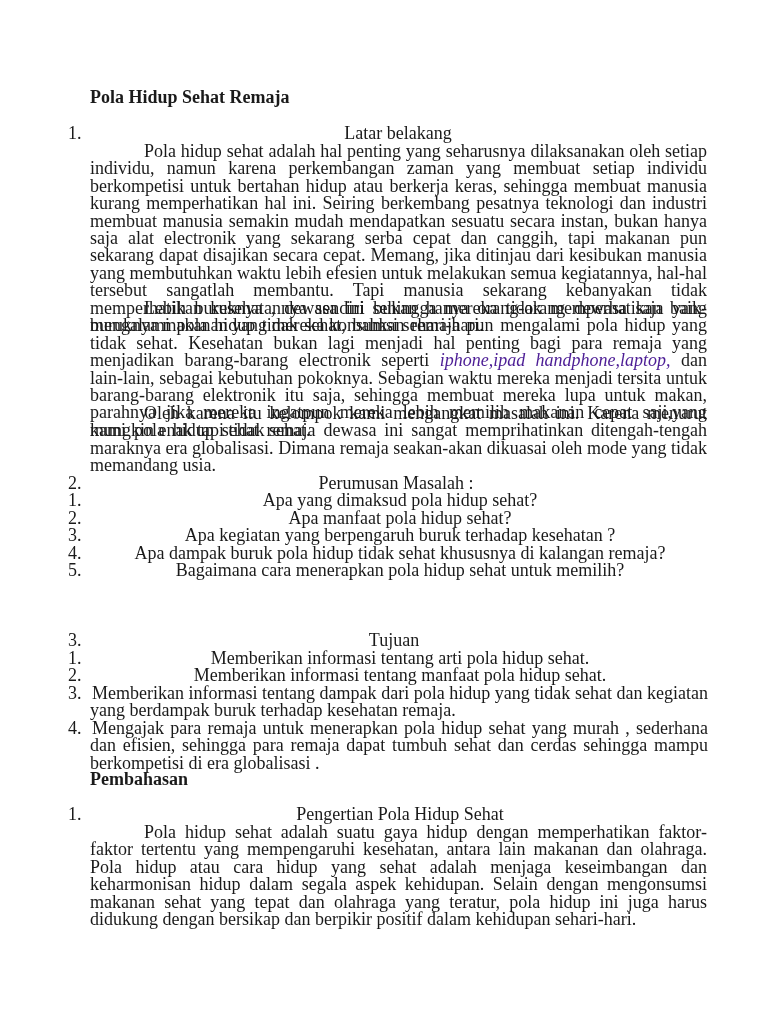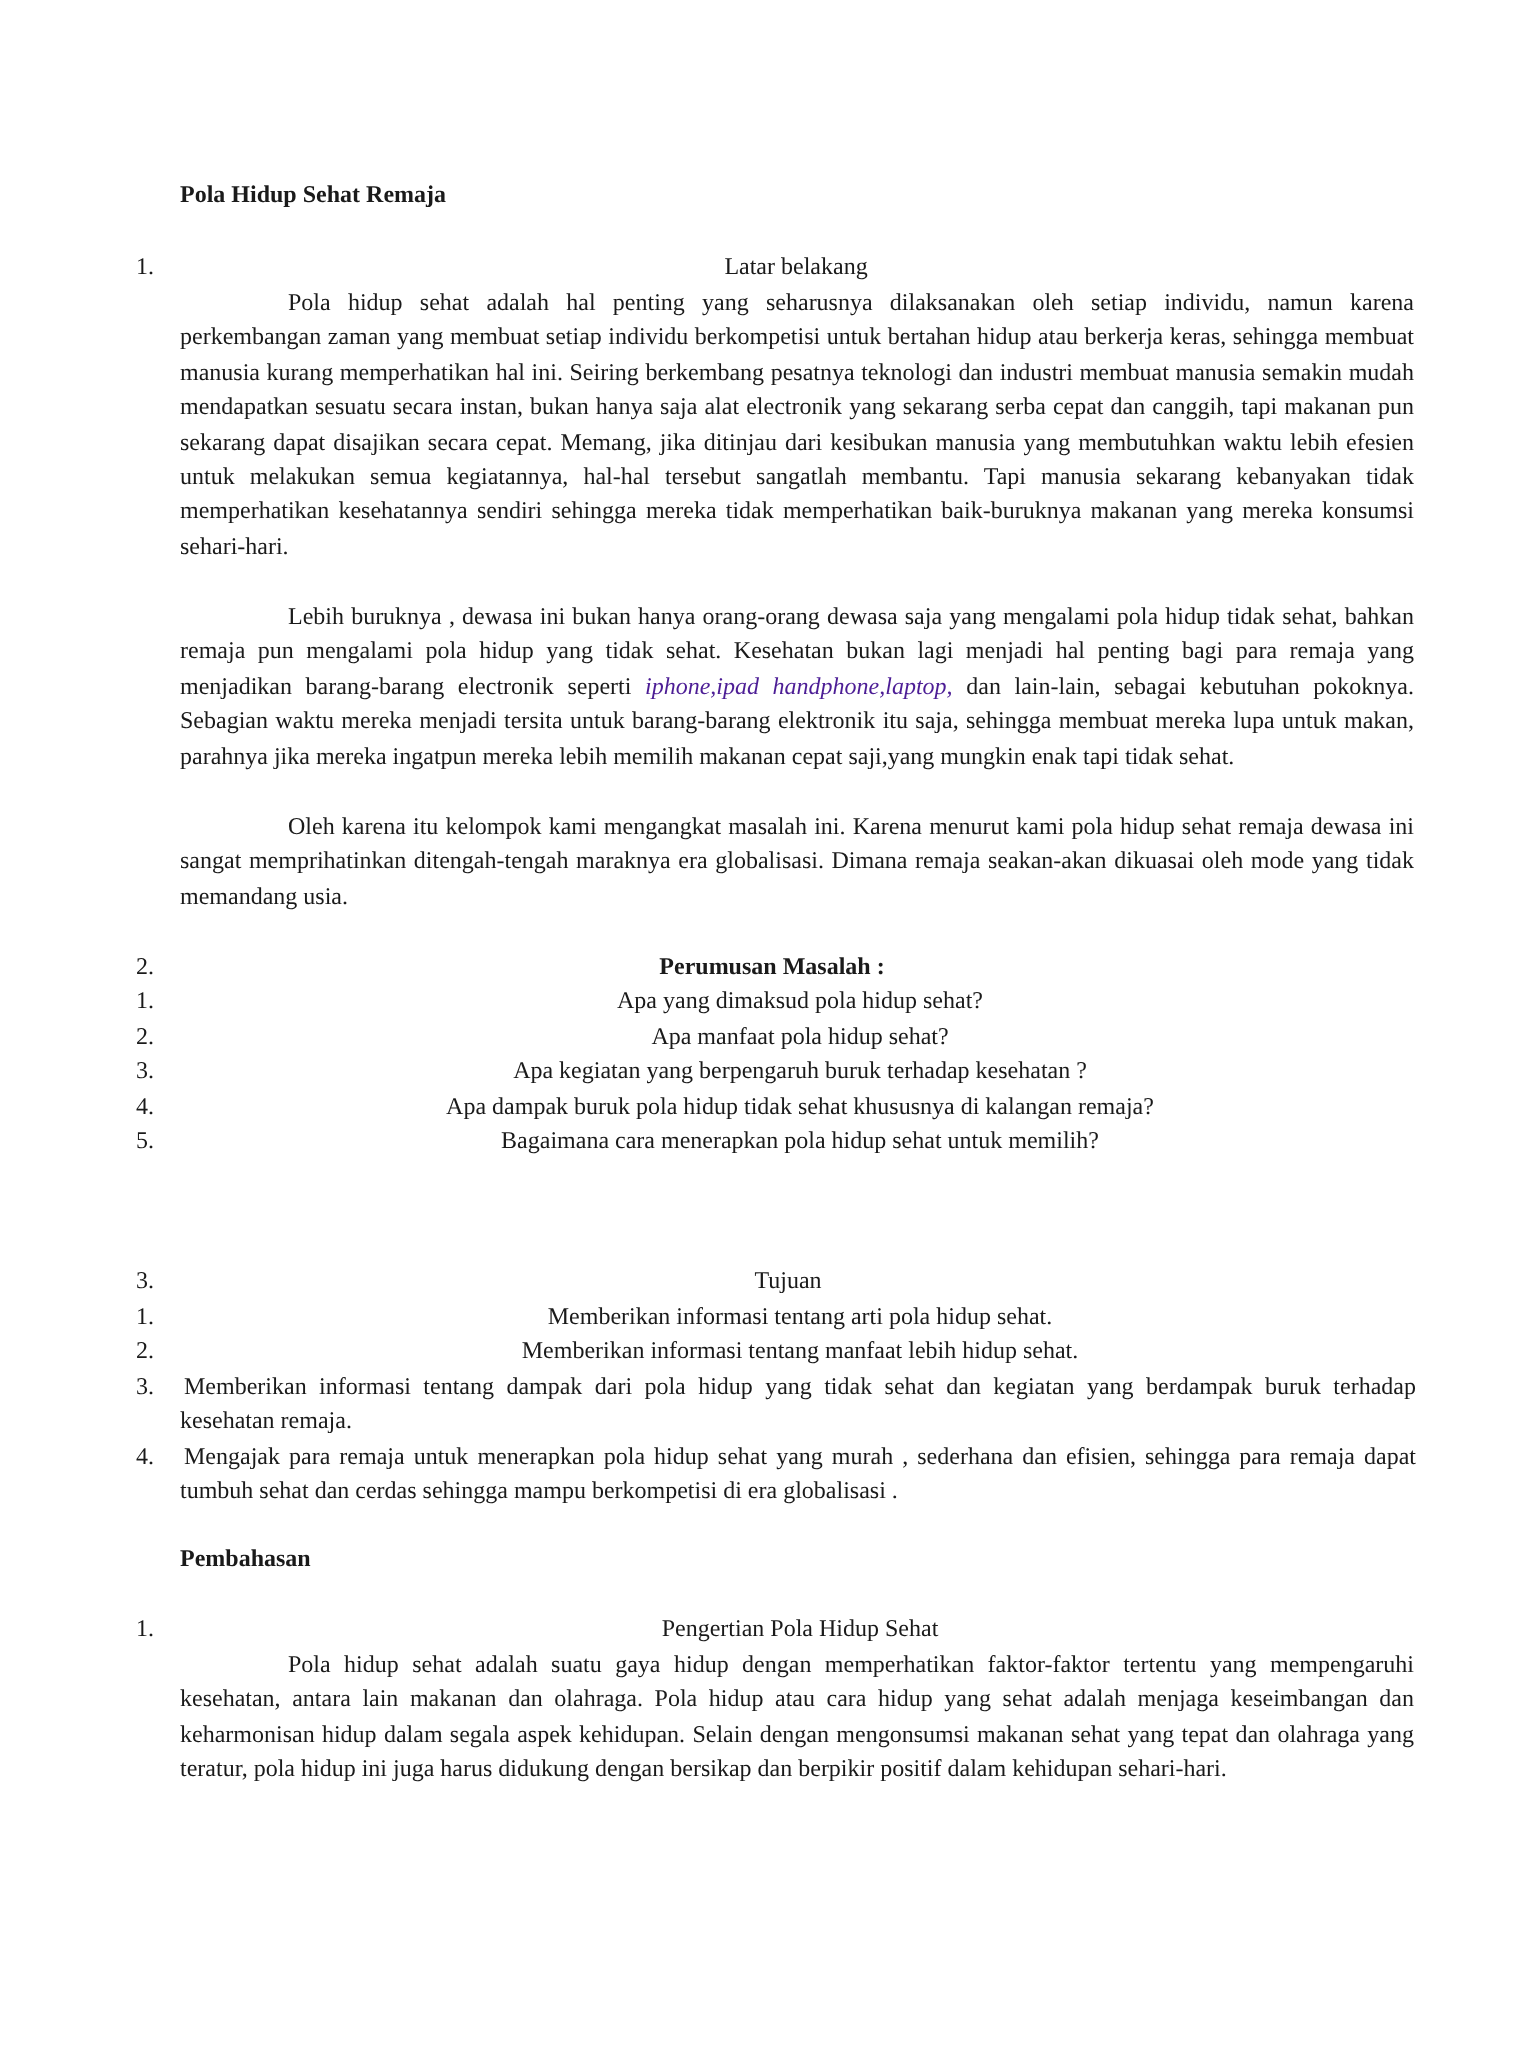--- a/index.html
+++ b/index.html
@@ -1,20 +1,20 @@
 <!DOCTYPE html>
 <html><head>
 <meta charset="utf-8">
 <style>
   html, body { margin: 0; padding: 0; background: #ffffff; }
   body { width: 768px; height: 1024px; position: relative; overflow: hidden; }
   .page {
     position: absolute; left: 0; top: 0; width: 760px; height: 1024px;
     font-family: "Liberation Serif", "DejaVu Serif", serif;
-    font-size: 12px; color: #1a1a1a; line-height: 17.4px;
+    font-size: 18px; color: #1a1a1a; line-height: 17.4px;
   }
   .blk { position: absolute; left: 90px; width: 617px; }
   .bold { font-weight: bold; }
   .just { text-align: justify; text-align-last: left; }
   .ind { text-indent: 54px; }
   .it { font-style: italic; color: #4c1d95; }
   .li { position: absolute; left: 68px; width: 640px; }
   .li .n { position: absolute; left: 0; }
   .li .t { position: absolute; left: 24px; width: 616px; text-align: center; }
   .li .t.wrap { text-align: justify; text-align-last: left; }
@@ -32,21 +32,21 @@
   </div>
 
   <div class="blk just ind" style="top:143px;">Pola hidup sehat adalah hal penting yang seharusnya dilaksanakan oleh setiap individu, namun karena perkembangan zaman yang membuat setiap individu berkompetisi untuk bertahan hidup atau berkerja keras, sehingga membuat manusia kurang memperhatikan hal ini. Seiring berkembang pesatnya teknologi dan industri membuat manusia semakin mudah mendapatkan sesuatu secara instan, bukan hanya saja alat electronik yang sekarang serba cepat dan canggih, tapi makanan pun sekarang dapat disajikan secara cepat. Memang, jika ditinjau dari kesibukan manusia yang membutuhkan waktu lebih efesien untuk melakukan semua kegiatannya, hal-hal tersebut sangatlah membantu. Tapi manusia sekarang kebanyakan tidak memperhatikan kesehatannya sendiri sehingga mereka tidak memperhatikan baik-buruknya makanan yang mereka konsumsi sehari-hari.</div>
 
   <div class="blk just ind" style="top:300px;"><span>Lebih buruknya , dewasa ini  bukan hanya orang-orang dewasa saja yang mengalami pola hidup tidak sehat, bahkan remaja pun mengalami pola hidup yang tidak sehat. Kesehatan bukan lagi menjadi hal penting bagi para remaja yang menjadikan barang-barang electronik  seperti </span><span class="it">iphone,ipad handphone,laptop,</span><span> dan lain-lain, sebagai  kebutuhan pokoknya. Sebagian waktu mereka menjadi tersita untuk barang-barang elektronik itu saja, sehingga membuat mereka lupa untuk makan, parahnya jika mereka ingatpun mereka lebih memilih makanan cepat saji,yang mungkin enak tapi tidak sehat.</span></div>
 
   <div class="blk just ind" style="top:405px;">Oleh karena itu kelompok kami mengangkat masalah ini. Karena menurut kami pola hidup sehat remaja dewasa ini sangat memprihatinkan ditengah-tengah maraknya era globalisasi. Dimana remaja seakan-akan dikuasai oleh mode yang tidak memandang usia.</div>
 
   <div class="li" style="top:475px;">
     <span class="n">2.</span>
-    <span class="t" style="left:10px;font-weight:bold;">Perumusan Masalah :</span>
+    <span class="t" style="left:20px;">Perumusan Masalah :</span>
   </div>
   <div class="li" style="top:492px;">
     <span class="n">1.</span>
     <span class="t">Apa yang dimaksud pola hidup sehat?</span>
   </div>
   <div class="li" style="top:510px;">
     <span class="n">2.</span>
     <span class="t">Apa manfaat pola hidup sehat?</span>
   </div>
   <div class="li" style="top:527px;">
@@ -65,21 +65,21 @@
   <div class="li" style="top:632px;">
     <span class="n">3.</span>
     <span class="t" style="left:18px;">Tujuan</span>
   </div>
   <div class="li" style="top:650px;">
     <span class="n">1.</span>
     <span class="t">Memberikan informasi tentang arti pola hidup sehat.</span>
   </div>
   <div class="li" style="top:667px;">
     <span class="n">2.</span>
-    <span class="t">Memberikan informasi tentang manfaat lebih hidup sehat.</span>
+    <span class="t">Memberikan informasi tentang manfaat pola hidup sehat.</span>
   </div>
   <div class="li" style="top:685px;">
     <span class="n">3.</span>
     <span class="t wrap" style="left:22px; width:618px; text-indent:2px;">Memberikan informasi tentang dampak dari pola hidup yang tidak sehat dan kegiatan yang berdampak buruk terhadap kesehatan remaja.</span>
   </div>
   <div class="li" style="top:720px;">
     <span class="n">4.</span>
     <span class="t wrap" style="left:22px; width:618px; text-indent:2px;">Mengajak para remaja untuk menerapkan pola hidup sehat  yang murah , sederhana dan efisien, sehingga para remaja dapat tumbuh sehat  dan cerdas sehingga mampu berkompetisi di era globalisasi .</span>
   </div>
 

